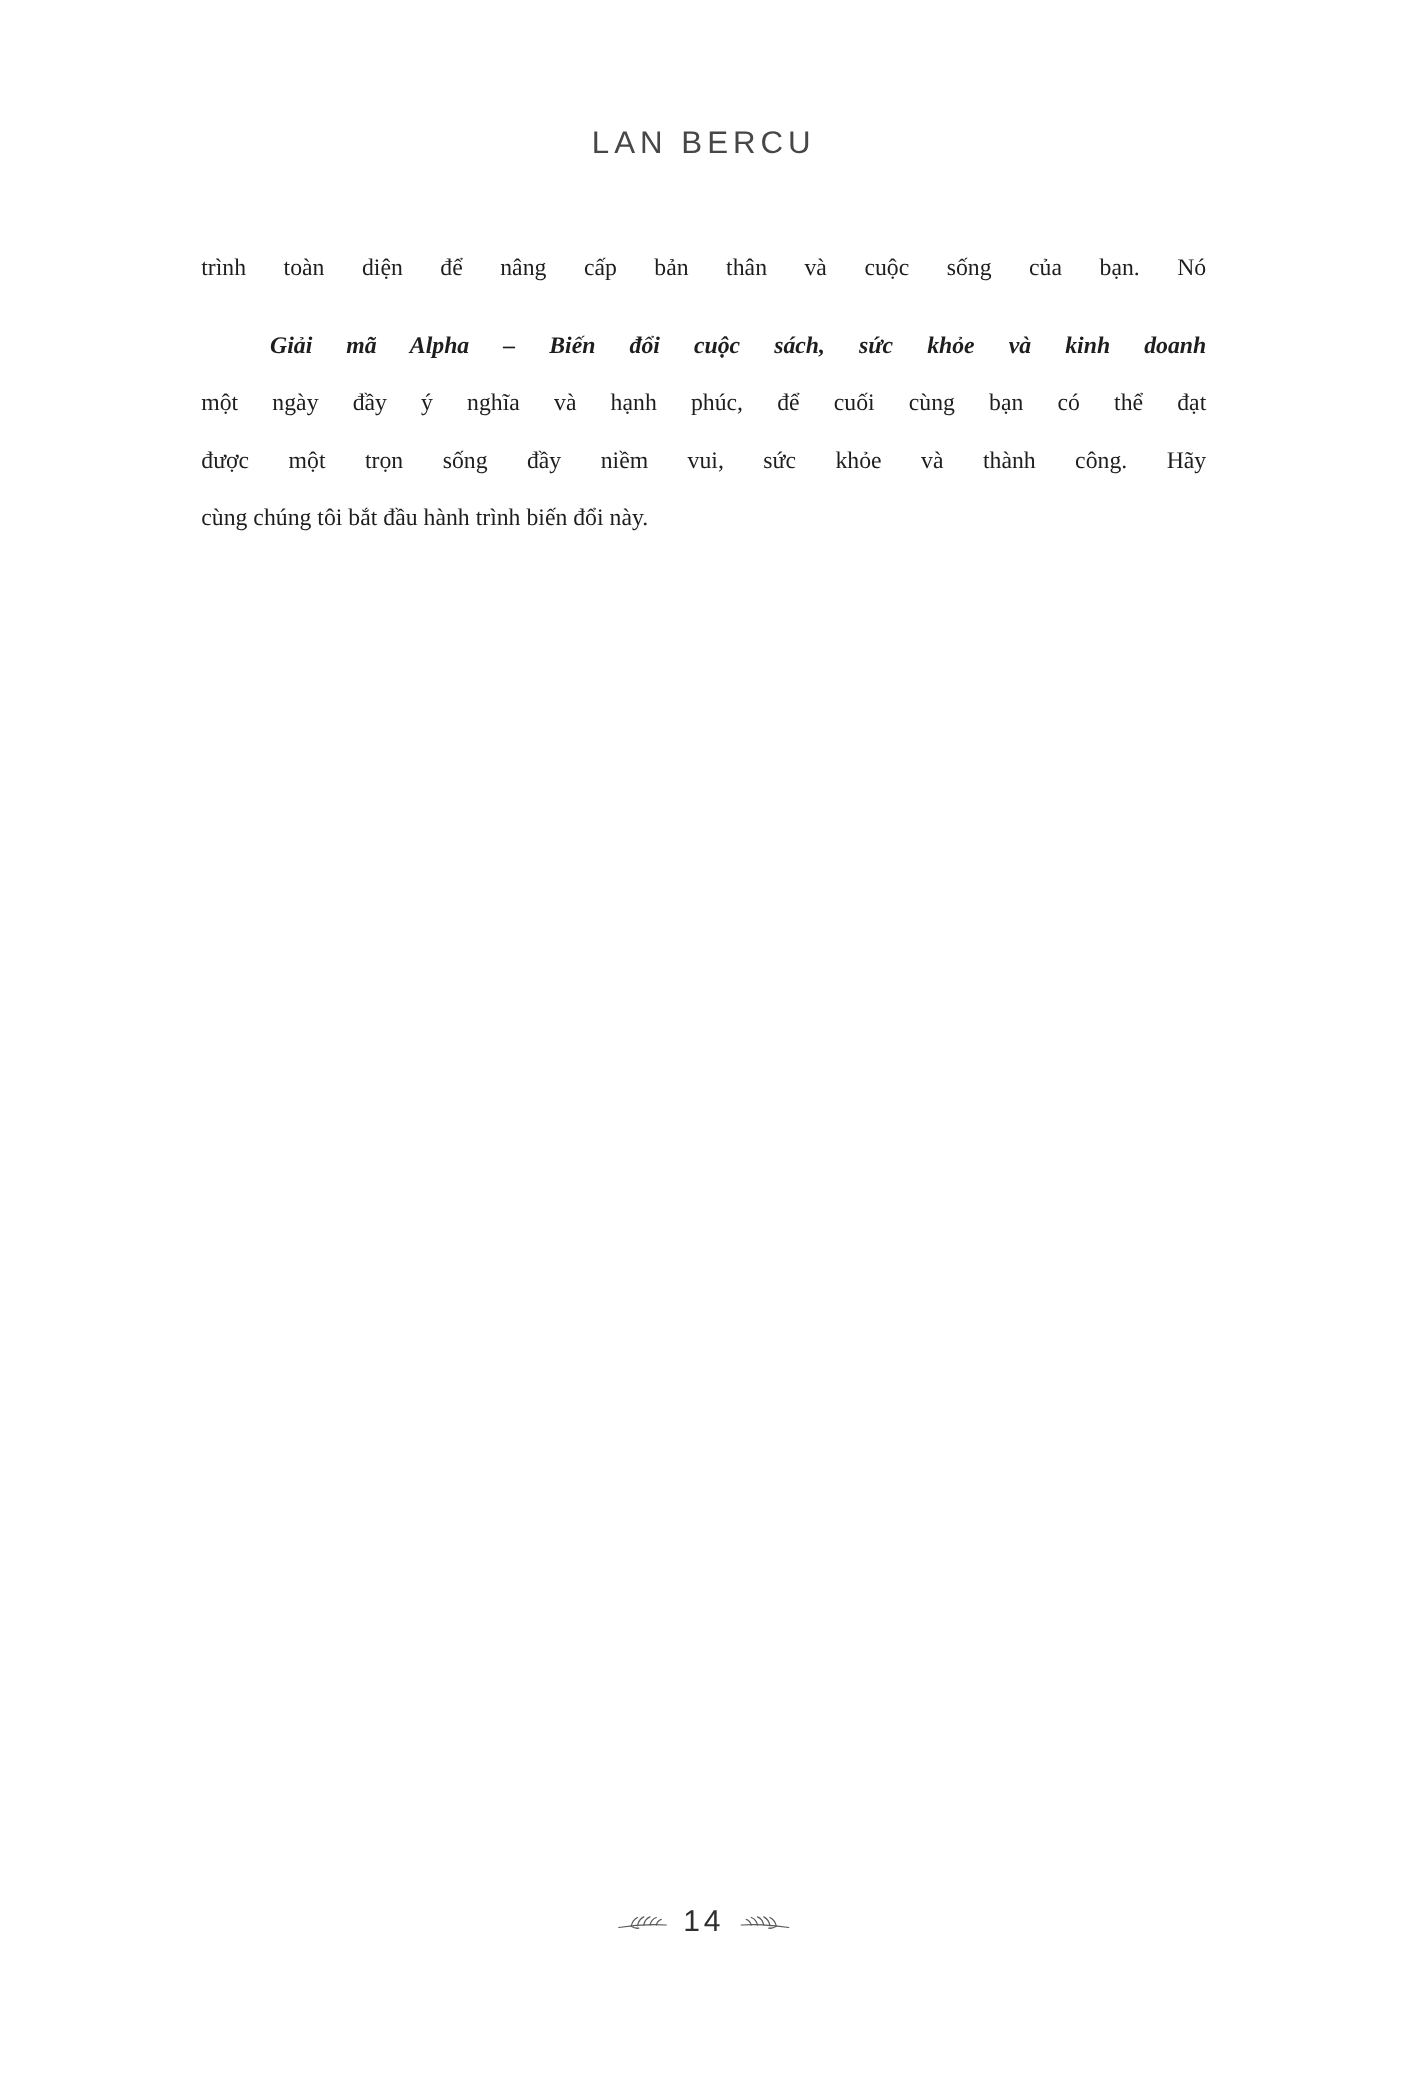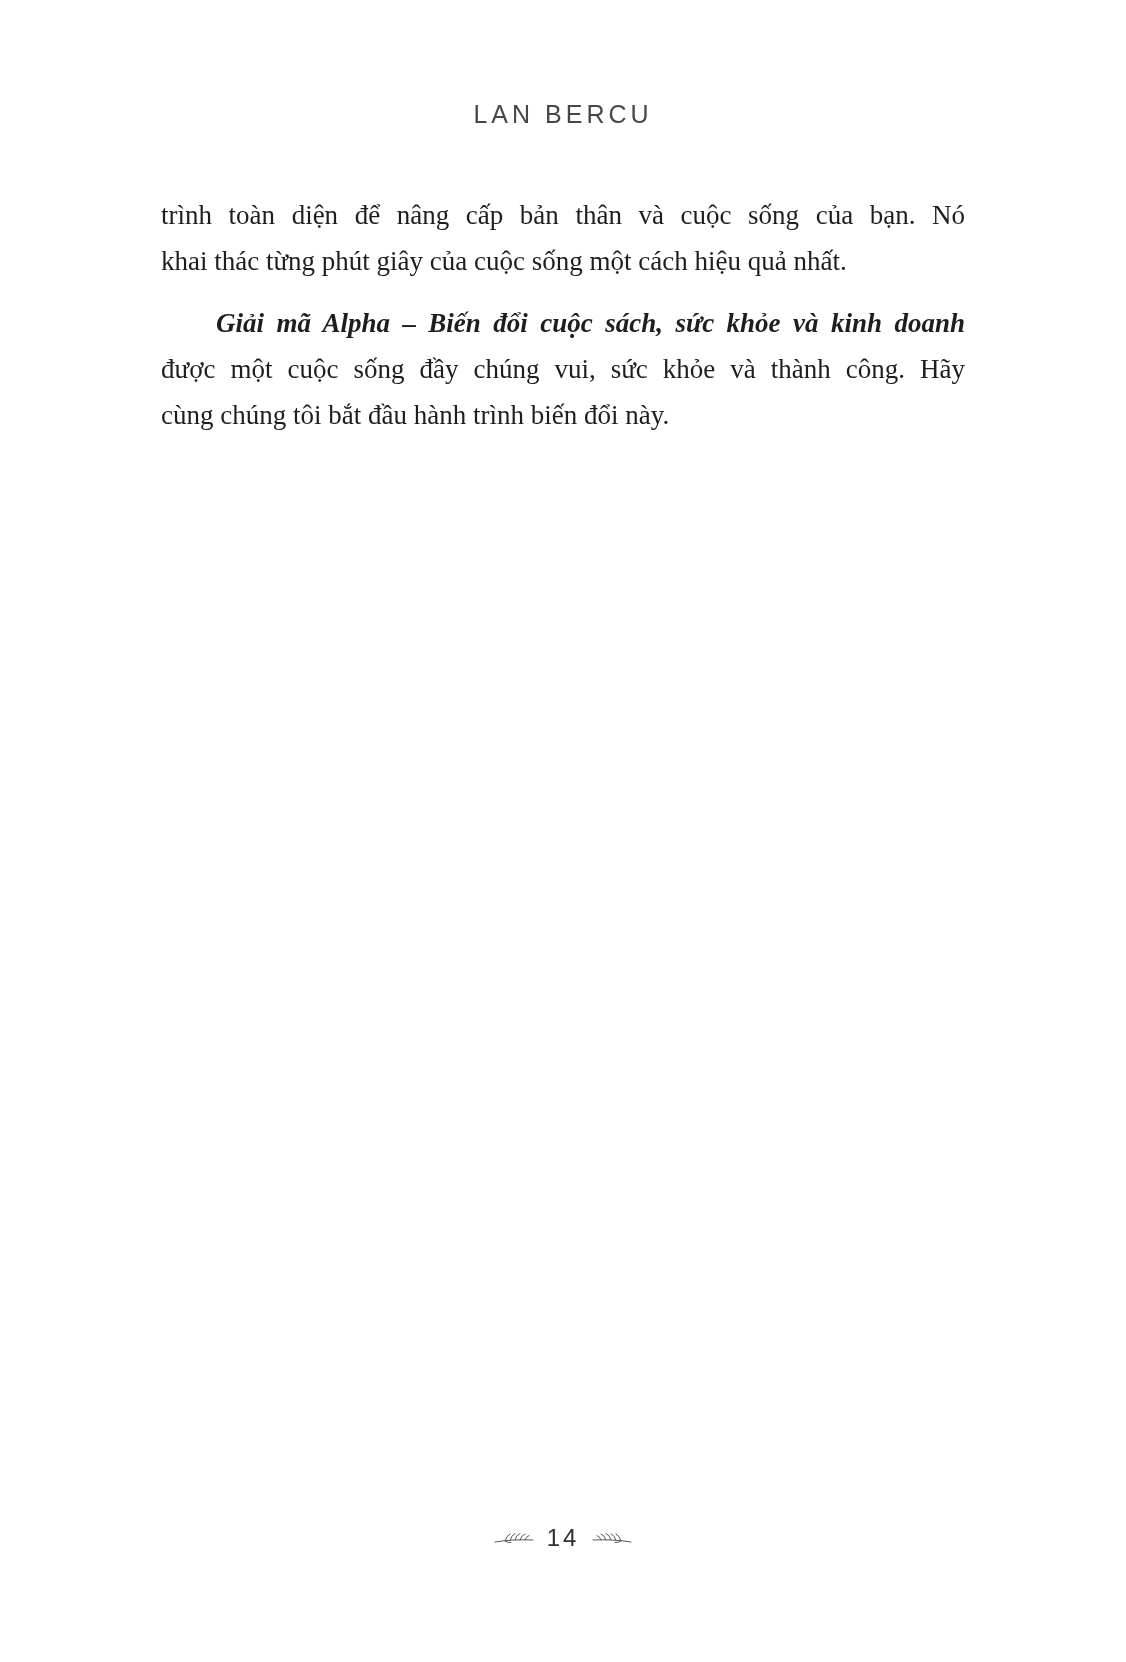--- a/index.html
+++ b/index.html
@@ -23,21 +23,21 @@
     font-size: 25px;
     letter-spacing: 4px;
     color: #474747;
   }
   .page-body {
     position: absolute;
     top: 192px;
     left: 161px;
     width: 804px;
     font-family: "Liberation Serif", serif;
-    font-size: 27px;
+    font-size: 19px;
     line-height: 46px;
     color: #1e1e1e;
   }
   .paragraph + .paragraph { margin-top: 16px; }
   .line { min-height: 46px; }
   .line.justify { text-align: justify; text-align-last: justify; }
   .line.bold-italic { font-weight: bold; font-style: italic; }
   .line.indent { text-indent: 55px; }
   .page-footer {
     position: absolute;
@@ -63,25 +63,25 @@
 </head>
 <body>
 
 <div class="page">
 
   <div class="page-header">LAN BERCU</div>
 
   <div class="page-body">
       <div class="paragraph">
         <div class="line justify">trình toàn diện để nâng cấp bản thân và cuộc sống của bạn. Nó</div>
-        <div class="line">khai thác từng phút giây của cuộc sống một cách hiệu quả nhất.</div>
       </div>
       <div class="paragraph">
         <div class="line justify bold-italic indent">Giải mã Alpha – Biến đổi cuộc sách, sức khỏe và kinh doanh</div>
-        <div class="line justify">được một cuộc sống đầy chúng vui, sức khỏe và thành công. Hãy</div>
+        <div class="line justify">một ngày đầy ý nghĩa và hạnh phúc, để cuối cùng bạn có thể đạt</div>
+        <div class="line justify">được một trọn sống đầy niềm vui, sức khỏe và thành công. Hãy</div>
         <div class="line">cùng chúng tôi bắt đầu hành trình biến đổi này.</div>
       </div>
     </div>
 
   <div class="page-footer">
     <span class="ornament">
       <svg width="42" height="16" viewBox="0 0 42 16" fill="none" stroke="#5a5a5a" stroke-width="1" stroke-linecap="round">
         <path d="M2 12 Q 20 9 40 10"></path>
         <path d="M12 11 Q 13 6 17 4"></path>
         <path d="M17 10.5 Q 18 5.5 22 3.5"></path>

